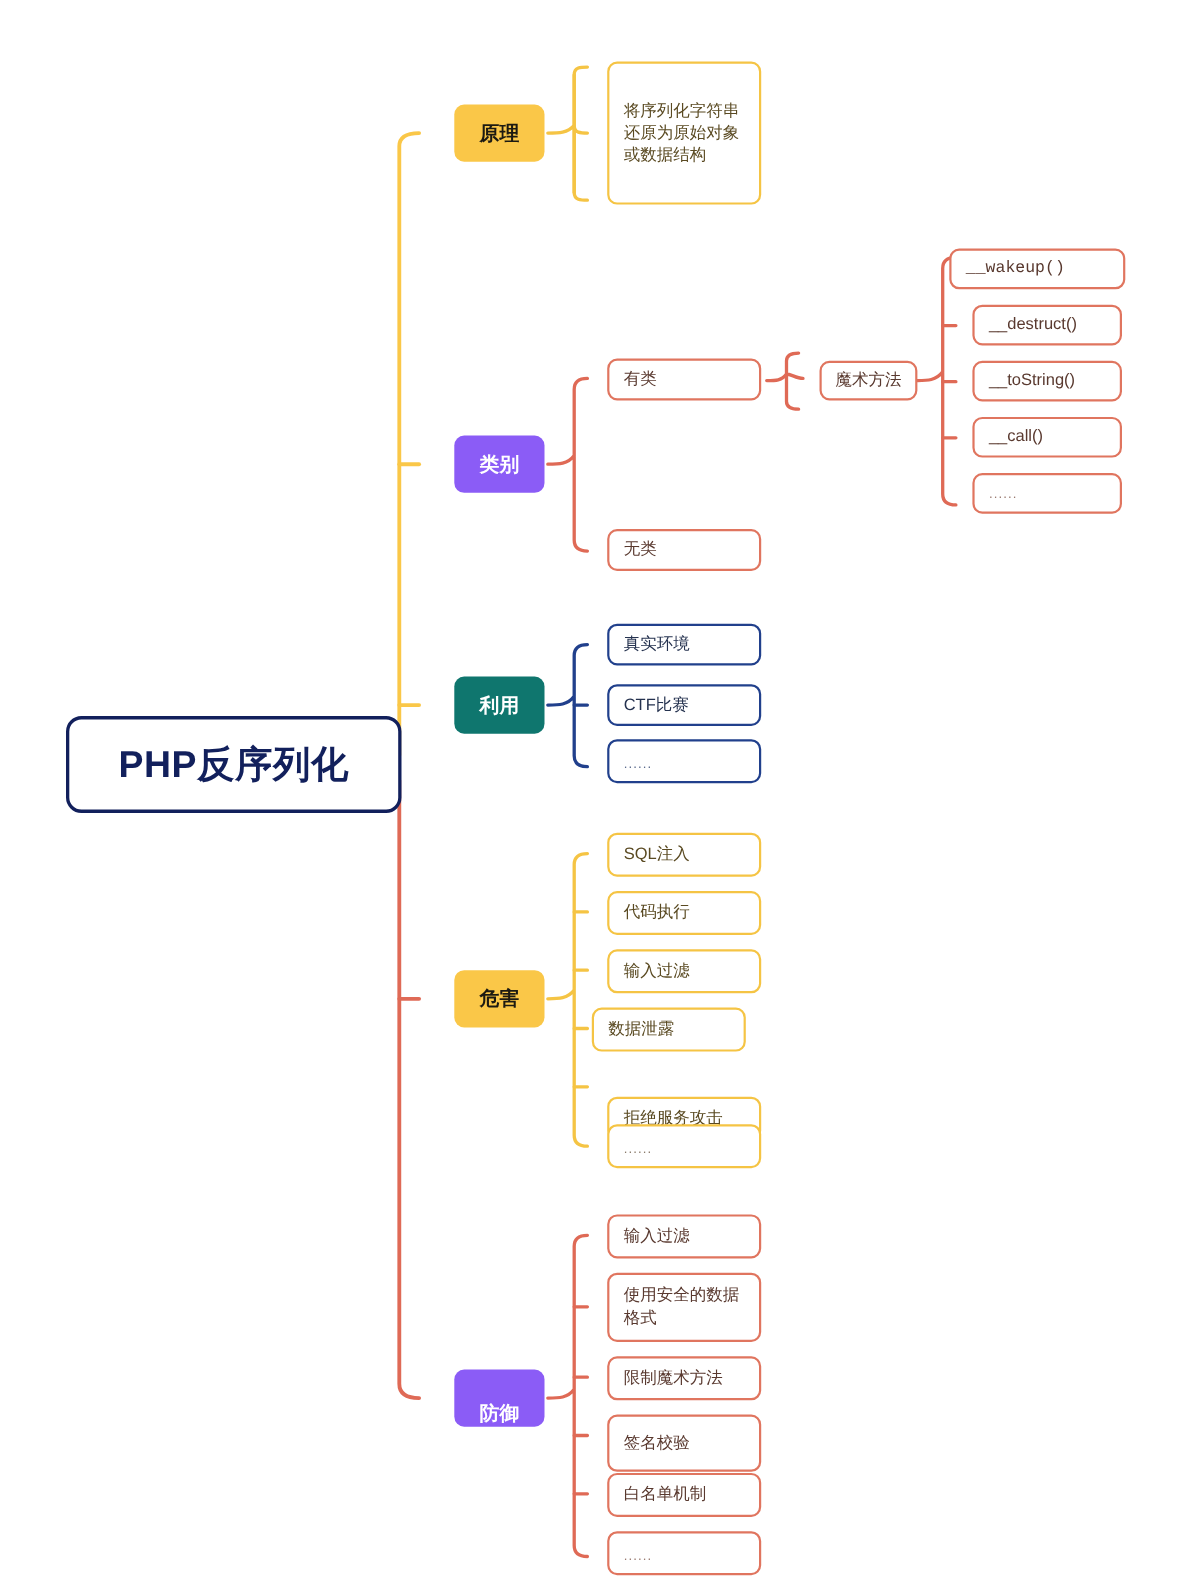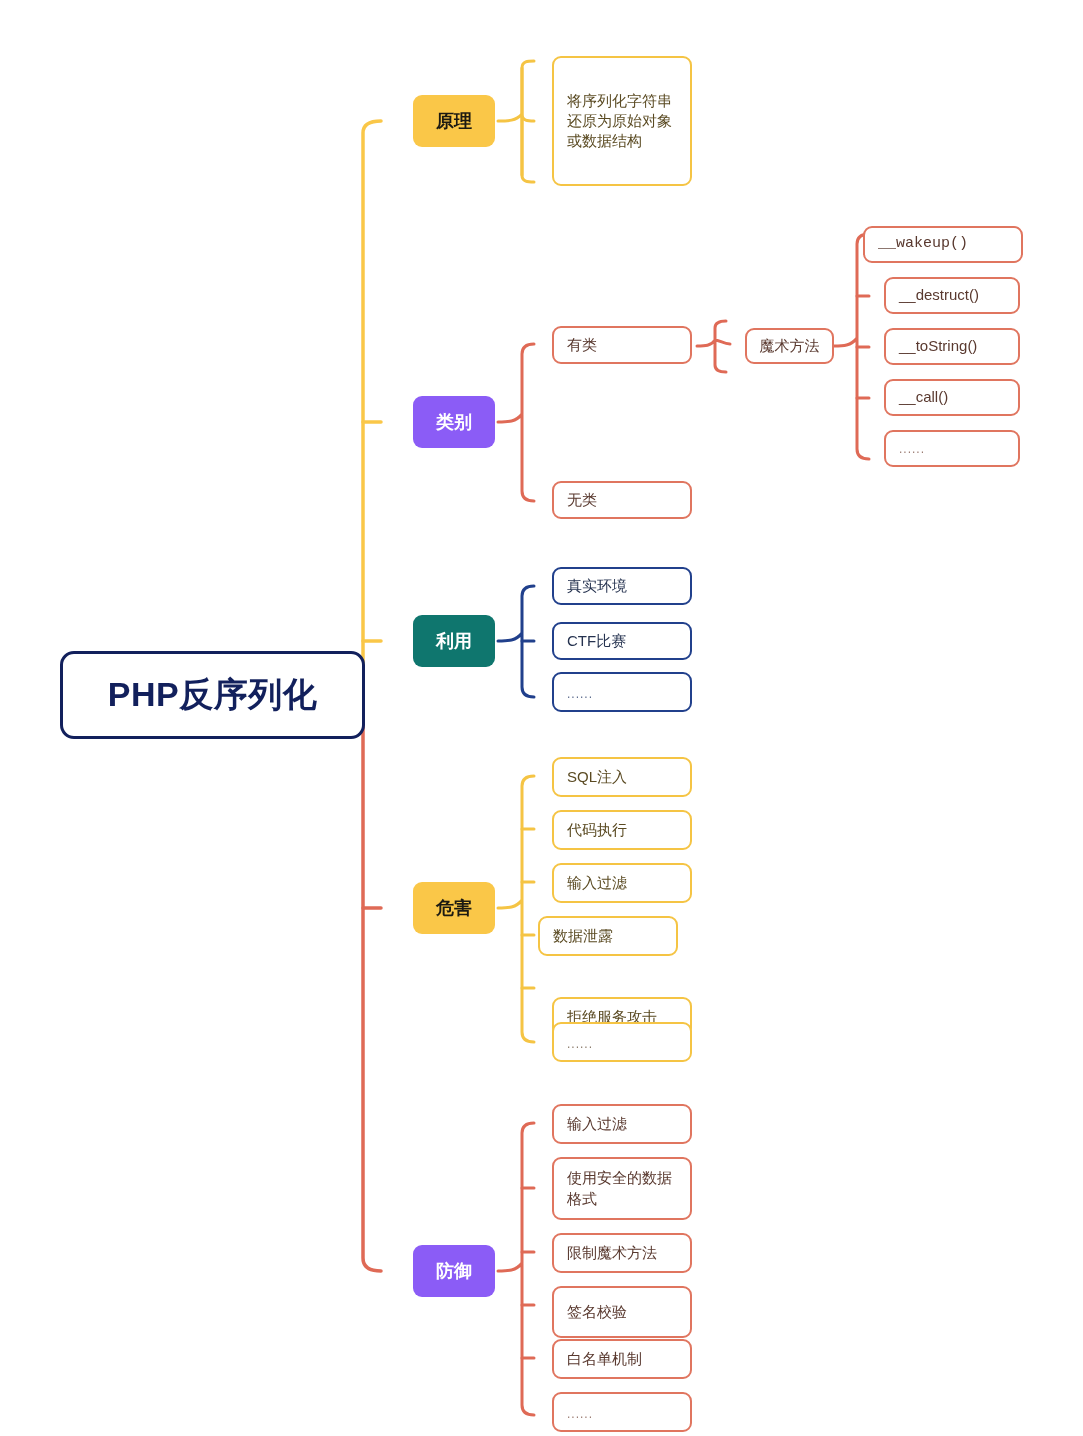--- a/index.html
+++ b/index.html
@@ -260,21 +260,21 @@
   <div class="node box yellow" style="left:538px; top:916px; width:140px; height:40px;">
     <span>数据泄露</span>
   </div>
   <div class="node box yellow" style="left:552px; top:969px; width:140px; height:40px;margin-top:28px;">
     <span>拒绝服务攻击</span>
   </div>
   <div class="node box yellow dots" style="left:552px; top:1022px; width:140px; height:40px;">
     <span>......</span>
   </div>
 
-  <div class="node badge salmon" style="top:1245px;">
+  <div class="node badge salmon" style="top:1245px;align-items:flex-end;">
     <span>防御</span>
   </div>
   <div class="node box salmon" style="left:552px; top:1104px; width:140px; height:40px;">
     <span>输入过滤</span>
   </div>
   <div class="node box salmon multiline" style="left:552px; top:1157px; width:140px; height:63px;justify-content:center;">
     <span>使用安全的数据格式</span>
   </div>
   <div class="node box salmon" style="left:552px; top:1233px; width:140px; height:40px;">
     <span>限制魔术方法</span>

